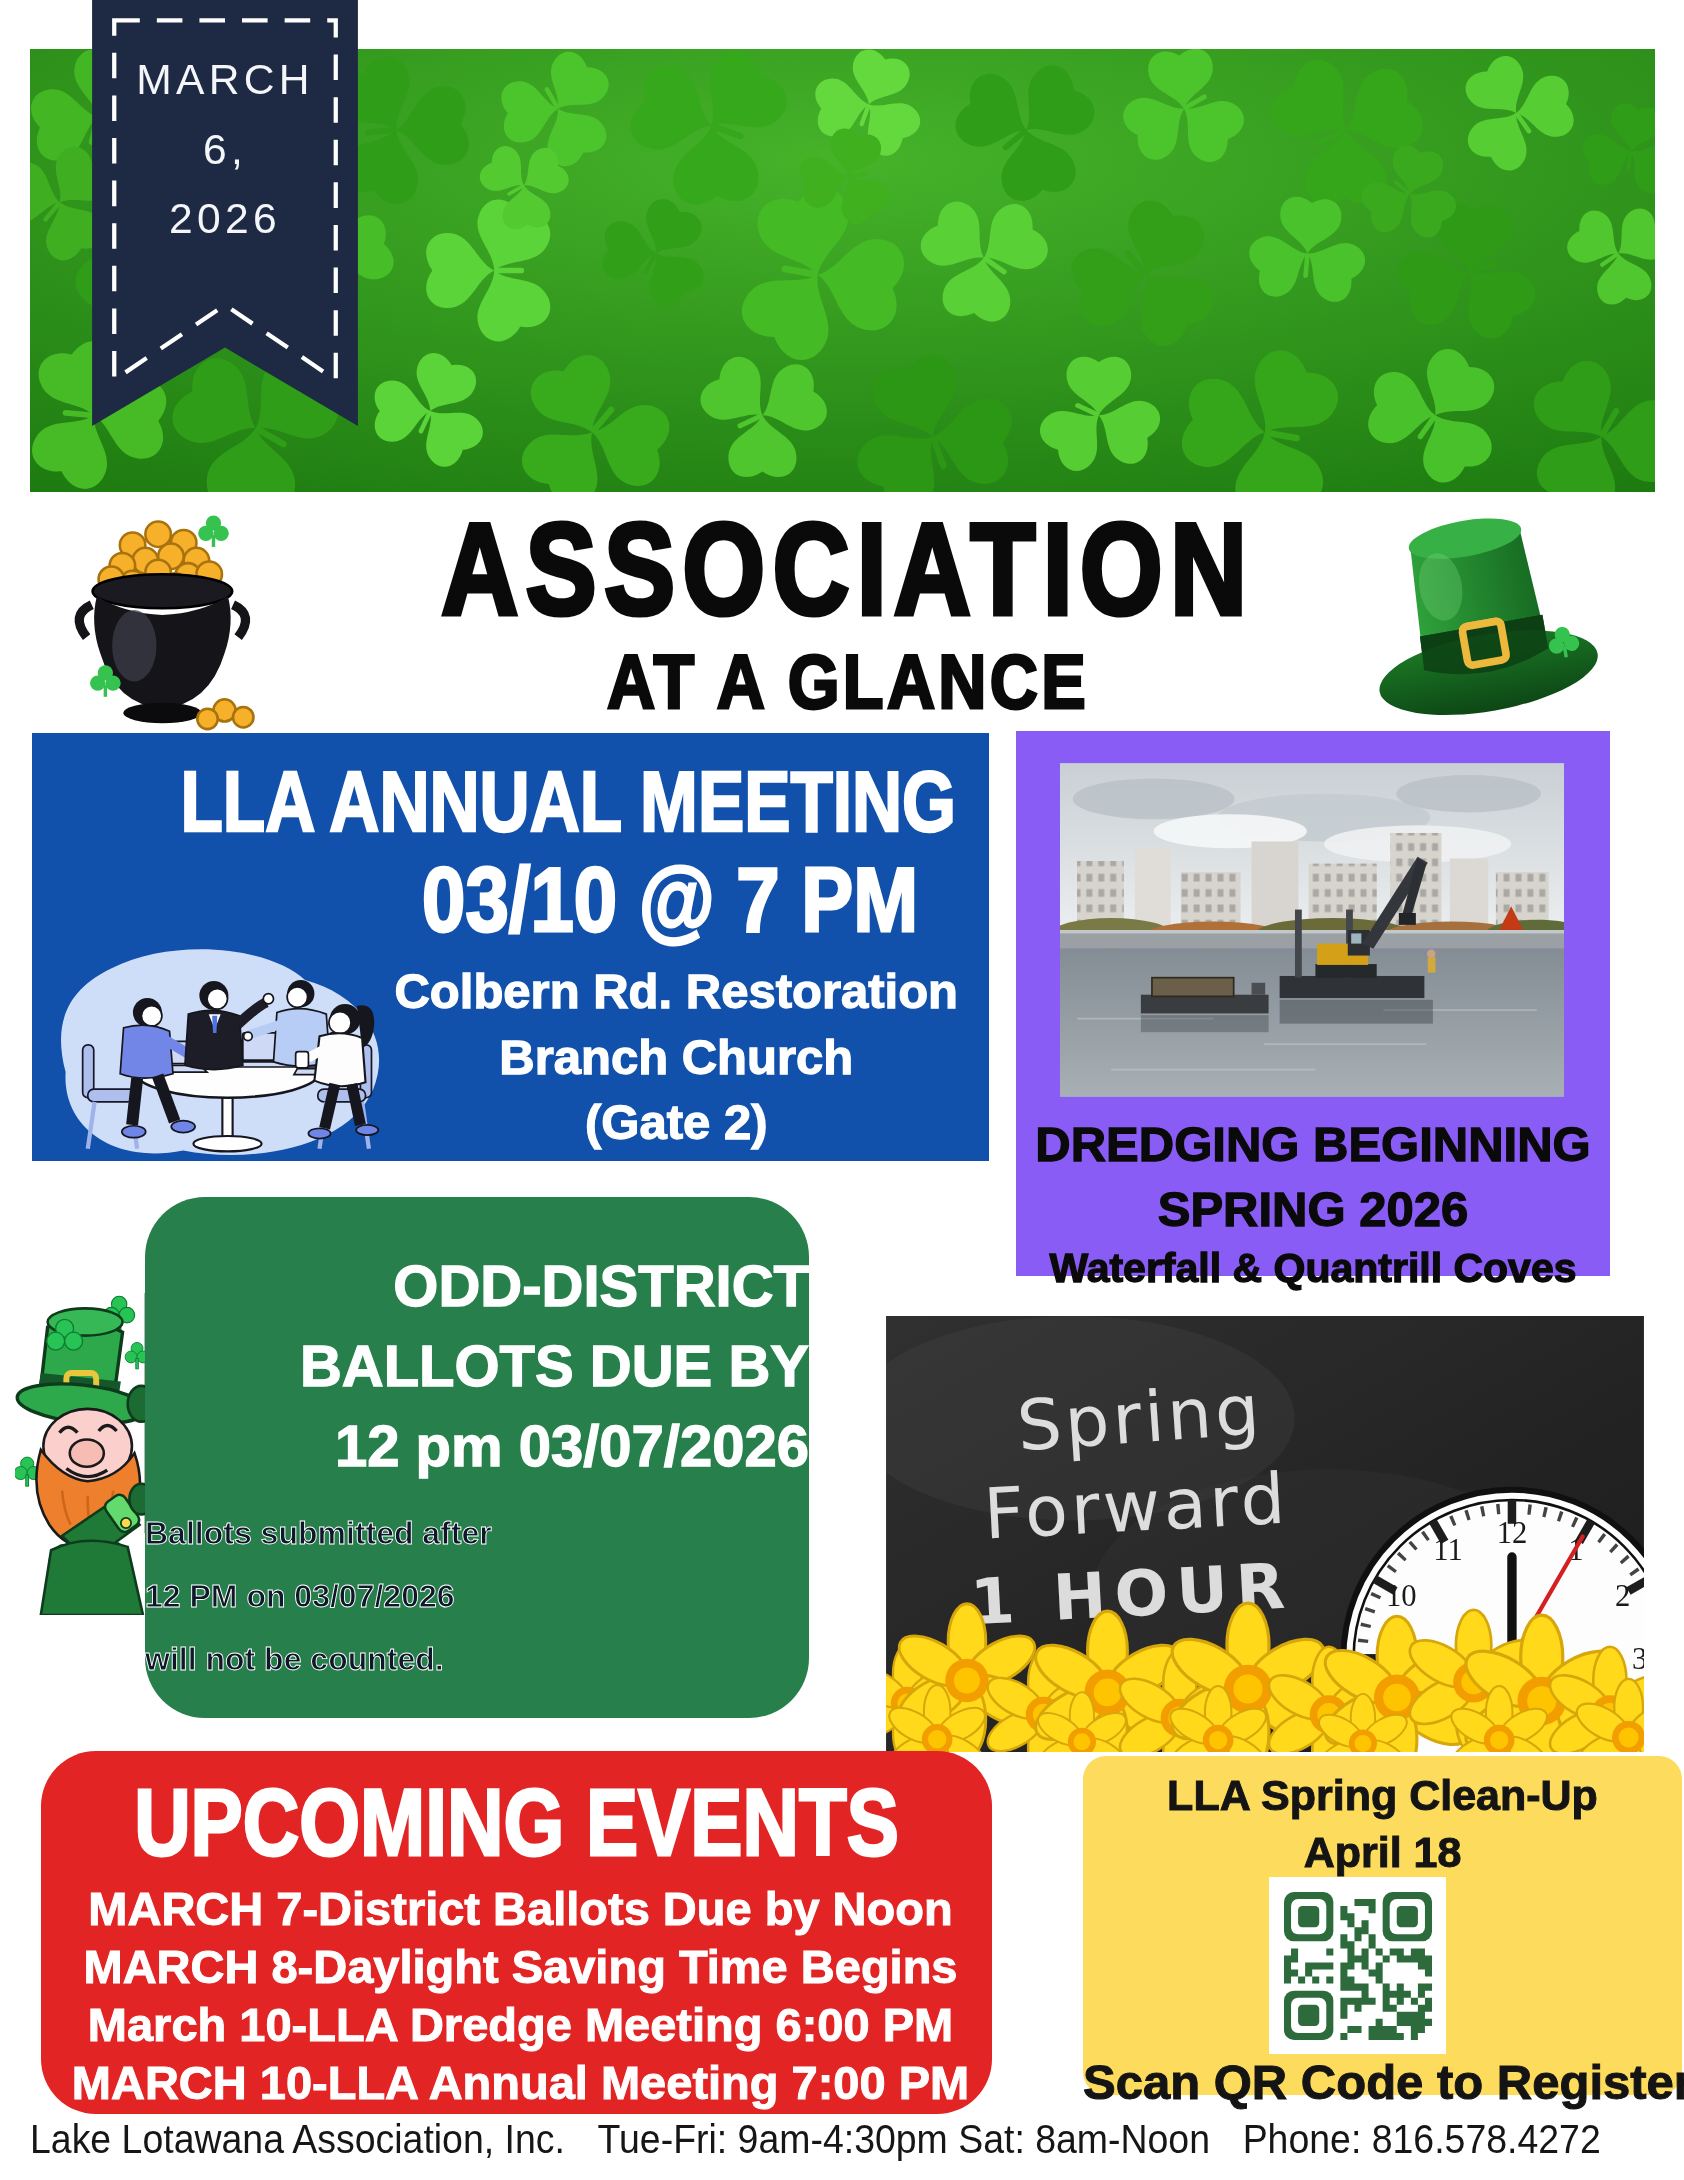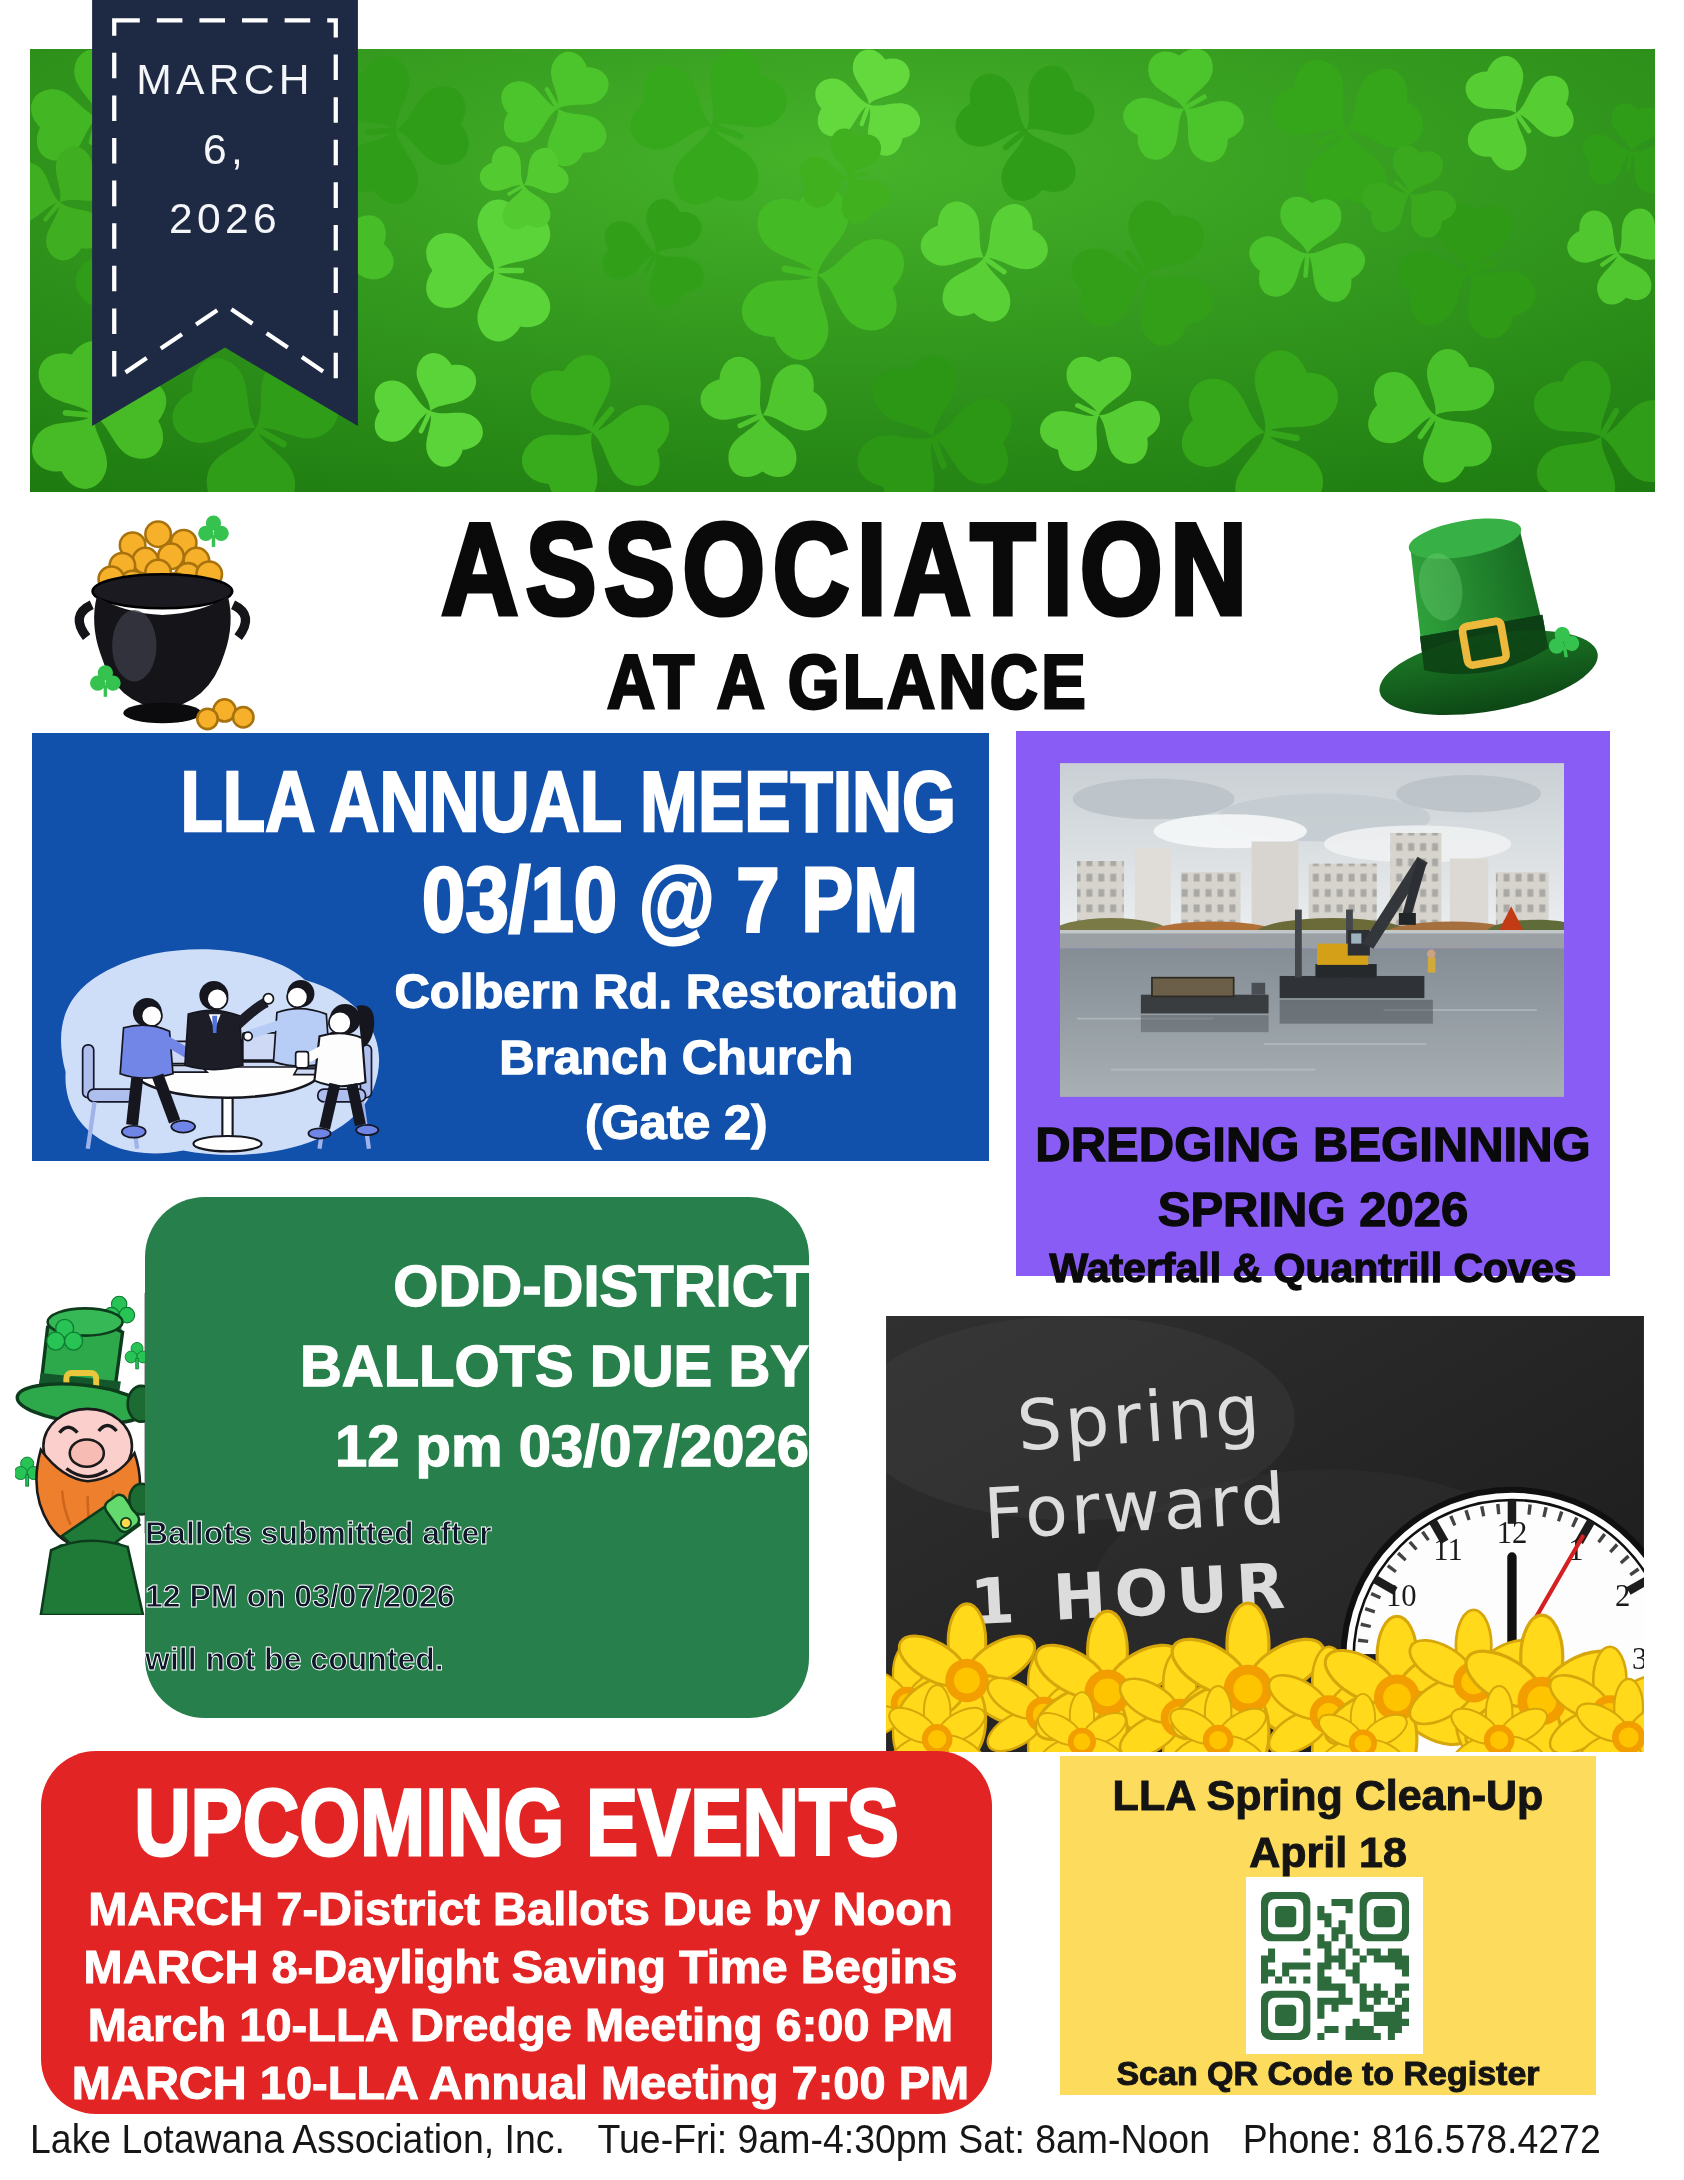--- a/index.html
+++ b/index.html
@@ -57,26 +57,26 @@
 
   
   .card-red{left:41px;top:1751px;width:951px;height:363px;background:var(--red);border-radius:55px;}
   .red-title{position:absolute;left:0;right:0;top:17px;text-align:center;color:#fff;font-weight:700;
       font-size:85px;-webkit-text-stroke:2.6px #fff;white-space:nowrap;
       transform:scale(.92,1.12);transform-origin:top center;}
   .events{position:absolute;left:0;right:0;top:129px;text-align:center;color:#fff;font-weight:700;
       font-size:47px;line-height:58px;-webkit-text-stroke:1px #fff;white-space:nowrap;padding-left:8px;}
 
   
-  .card-yellow{left:1060px;top:1756px;width:536px;height:339px;background:var(--yellow);}
+  .card-yellow{left:1083px;top:1756px;width:599px;height:339px;background:var(--yellow);border-radius:23px;}
   .yl{position:absolute;left:0;right:0;text-align:center;color:#141414;font-weight:700;
       -webkit-text-stroke:1px #141414;white-space:nowrap;}
   .y1{top:15.3px;font-size:43px;}
   .y2{top:72px;font-size:43px;}
-  .y3{top:298px;font-size:34px;}
+  .y3{top:298px;font-size:49px;}
   .qr-box{position:absolute;left:186px;top:121px;width:177px;height:177px;background:#fff;}
   .qr-box svg{position:absolute;left:14.5px;top:14.5px;width:148px;height:148px;}
   .qr-fill{fill:var(--qr-green);}
 
   
   .footer{left:30px;top:2116px;width:1652px;font-size:39px;color:#161616;display:flex;gap:34px;
       white-space:nowrap;transform:scale(.96,1.05);transform-origin:left top;font-weight:400;}
 </style>
 </head>
 <body>

